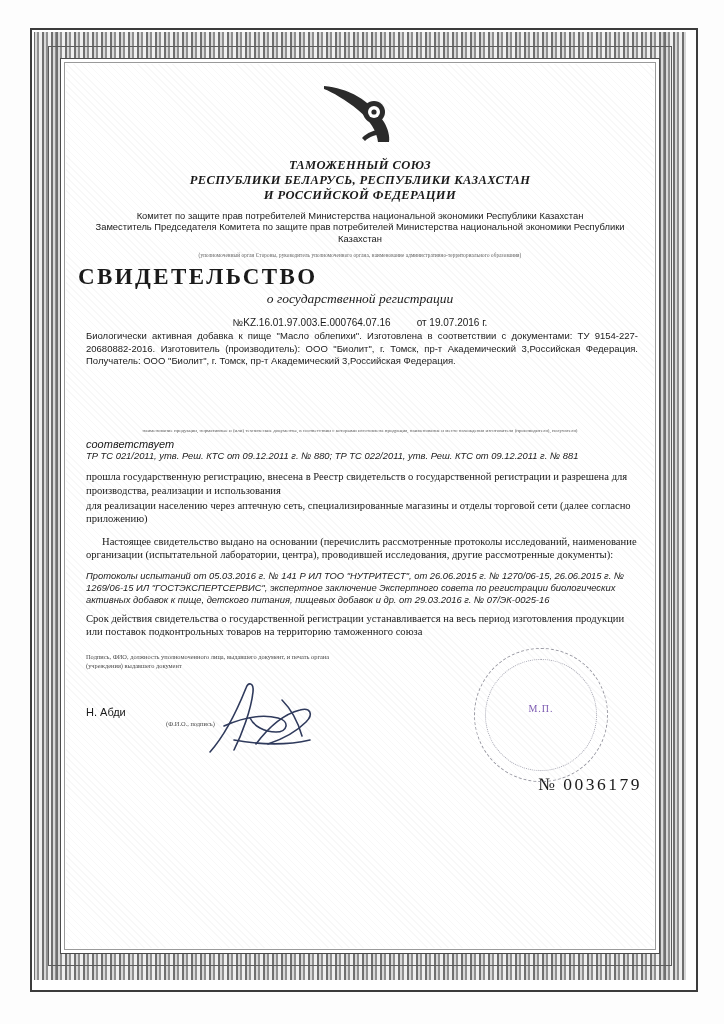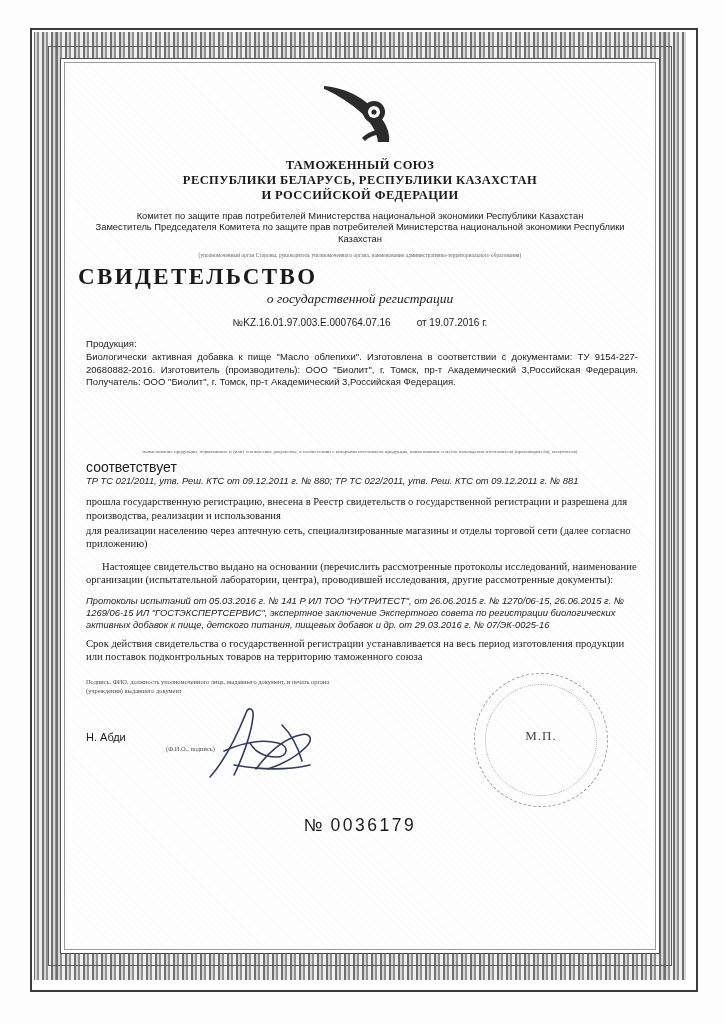--- a/index.html
+++ b/index.html
@@ -87,20 +87,21 @@
     text-align: center;
     margin-top: 10px;
     height: 74px;
   }
   .emblem svg { display: inline-block; }
 
   .org-title {
     text-align: center;
     font-family: "Liberation Serif", serif;
     font-weight: bold;
+    font-style: italic;
     font-size: 12.5px;
     line-height: 15px;
     letter-spacing: 0.4px;
     margin-top: 2px;
   }
   .org-title div { white-space: nowrap; }
 
   .authority {
     text-align: center;
     font-family: "Liberation Sans", sans-serif;
@@ -164,23 +165,24 @@
     font-family: "Liberation Serif", serif;
     font-size: 5px;
     color: #5b5b5b;
     line-height: 7px;
     margin-top: 4px;
     padding: 0 26px;
   }
 
   .sootv {
     font-family: "Liberation Sans", sans-serif;
-    font-size: 14px;
+    font-size: 11px;
     padding-left: 8px;
     margin-top: 4px;
+    font-style: italic;
   }
   .serif-block {
     font-family: "Liberation Serif", serif;
     font-size: 10.6px;
     line-height: 13.2px;
     padding: 0 4px 0 8px;
     margin-top: 4px;
     text-align: left;
   }
   .serif-block.indent { text-indent: 16px; }
@@ -241,30 +243,30 @@
     position: absolute;
     left: 10px; top: 10px; right: 10px; bottom: 10px;
     border-radius: 50%;
     border: 1px dotted #8a8a9a;
   }
   .stamp .mp {
     position: absolute;
     left: 0; right: 0; top: 54px;
     text-align: center;
     font-family: "Liberation Serif", serif;
-    font-size: 13px;
-    color: #000000;
+    font-size: 10px;
+    color: #4c1d95;
     letter-spacing: 1px;
   }
   .serial {
-    text-align: center;
-    font-family: Liberation Sans, sans-serif;
+    text-align: right;
+    font-family: Liberation Serif, serif;
     font-size: 17.5px;
     letter-spacing: 2.5px;
-    margin-top: 18px;
+    margin-top: 2px;
   }
   .serial .no { letter-spacing: 0; margin-right: 8px; }
 </style>
 </head>
 <body>
 
 <div class="page">
 
   <div class="frame-outer"></div>
   <div class="frame-guilloche"></div>
@@ -295,21 +297,20 @@
 
     <div class="tiny-caption">(уполномоченный орган Стороны, руководитель уполномоченного органа, наименование административно-территориального образования)</div>
 
     <div class="cert-title">СВИДЕТЕЛЬСТВО</div>
     <div class="cert-subtitle">о государственной регистрации</div>
 
     <div class="numline">
       <span>№</span><span>KZ.16.01.97.003.Е.000764.07.16</span><span class="gap"></span><span>от</span>&nbsp;<span>19.07.2016 г.</span>
     </div>
 
-    <div class="field-label">Продукция:</div>
     <div class="body-text">Биологически активная добавка к пище "Масло облепихи". Изготовлена в соответствии с документами: ТУ 9154-227-20680882-2016. Изготовитель (производитель): ООО "Биолит", г. Томск, пр-т Академический 3,Российская Федерация.  Получатель: ООО "Биолит", г. Томск, пр-т Академический 3,Российская Федерация.</div>
 
     <div class="spacer-sign-area"></div>
     <div class="tiny-legend">наименование продукции, нормативные и (или) технические документы, в соответствии с которыми изготовлена продукция, наименование и место нахождения изготовителя (производителя), получателя)</div>
 
     <div class="sootv">соответствует</div>
     <div class="mono-ish">ТР ТС 021/2011, утв. Реш. КТС от 09.12.2011 г. № 880; ТР ТС 022/2011, утв. Реш. КТС от 09.12.2011 г. № 881</div>
 
     <div class="serif-block" style="margin-top:8px">прошла государственную регистрацию, внесена в Реестр свидетельств о государственной регистрации и разрешена для производства, реализации и использования</div>
     <div class="serif-block" style="margin-top:2px">для реализации населению через аптечную сеть, специализированные магазины и отделы торговой сети (далее согласно приложению)</div>

